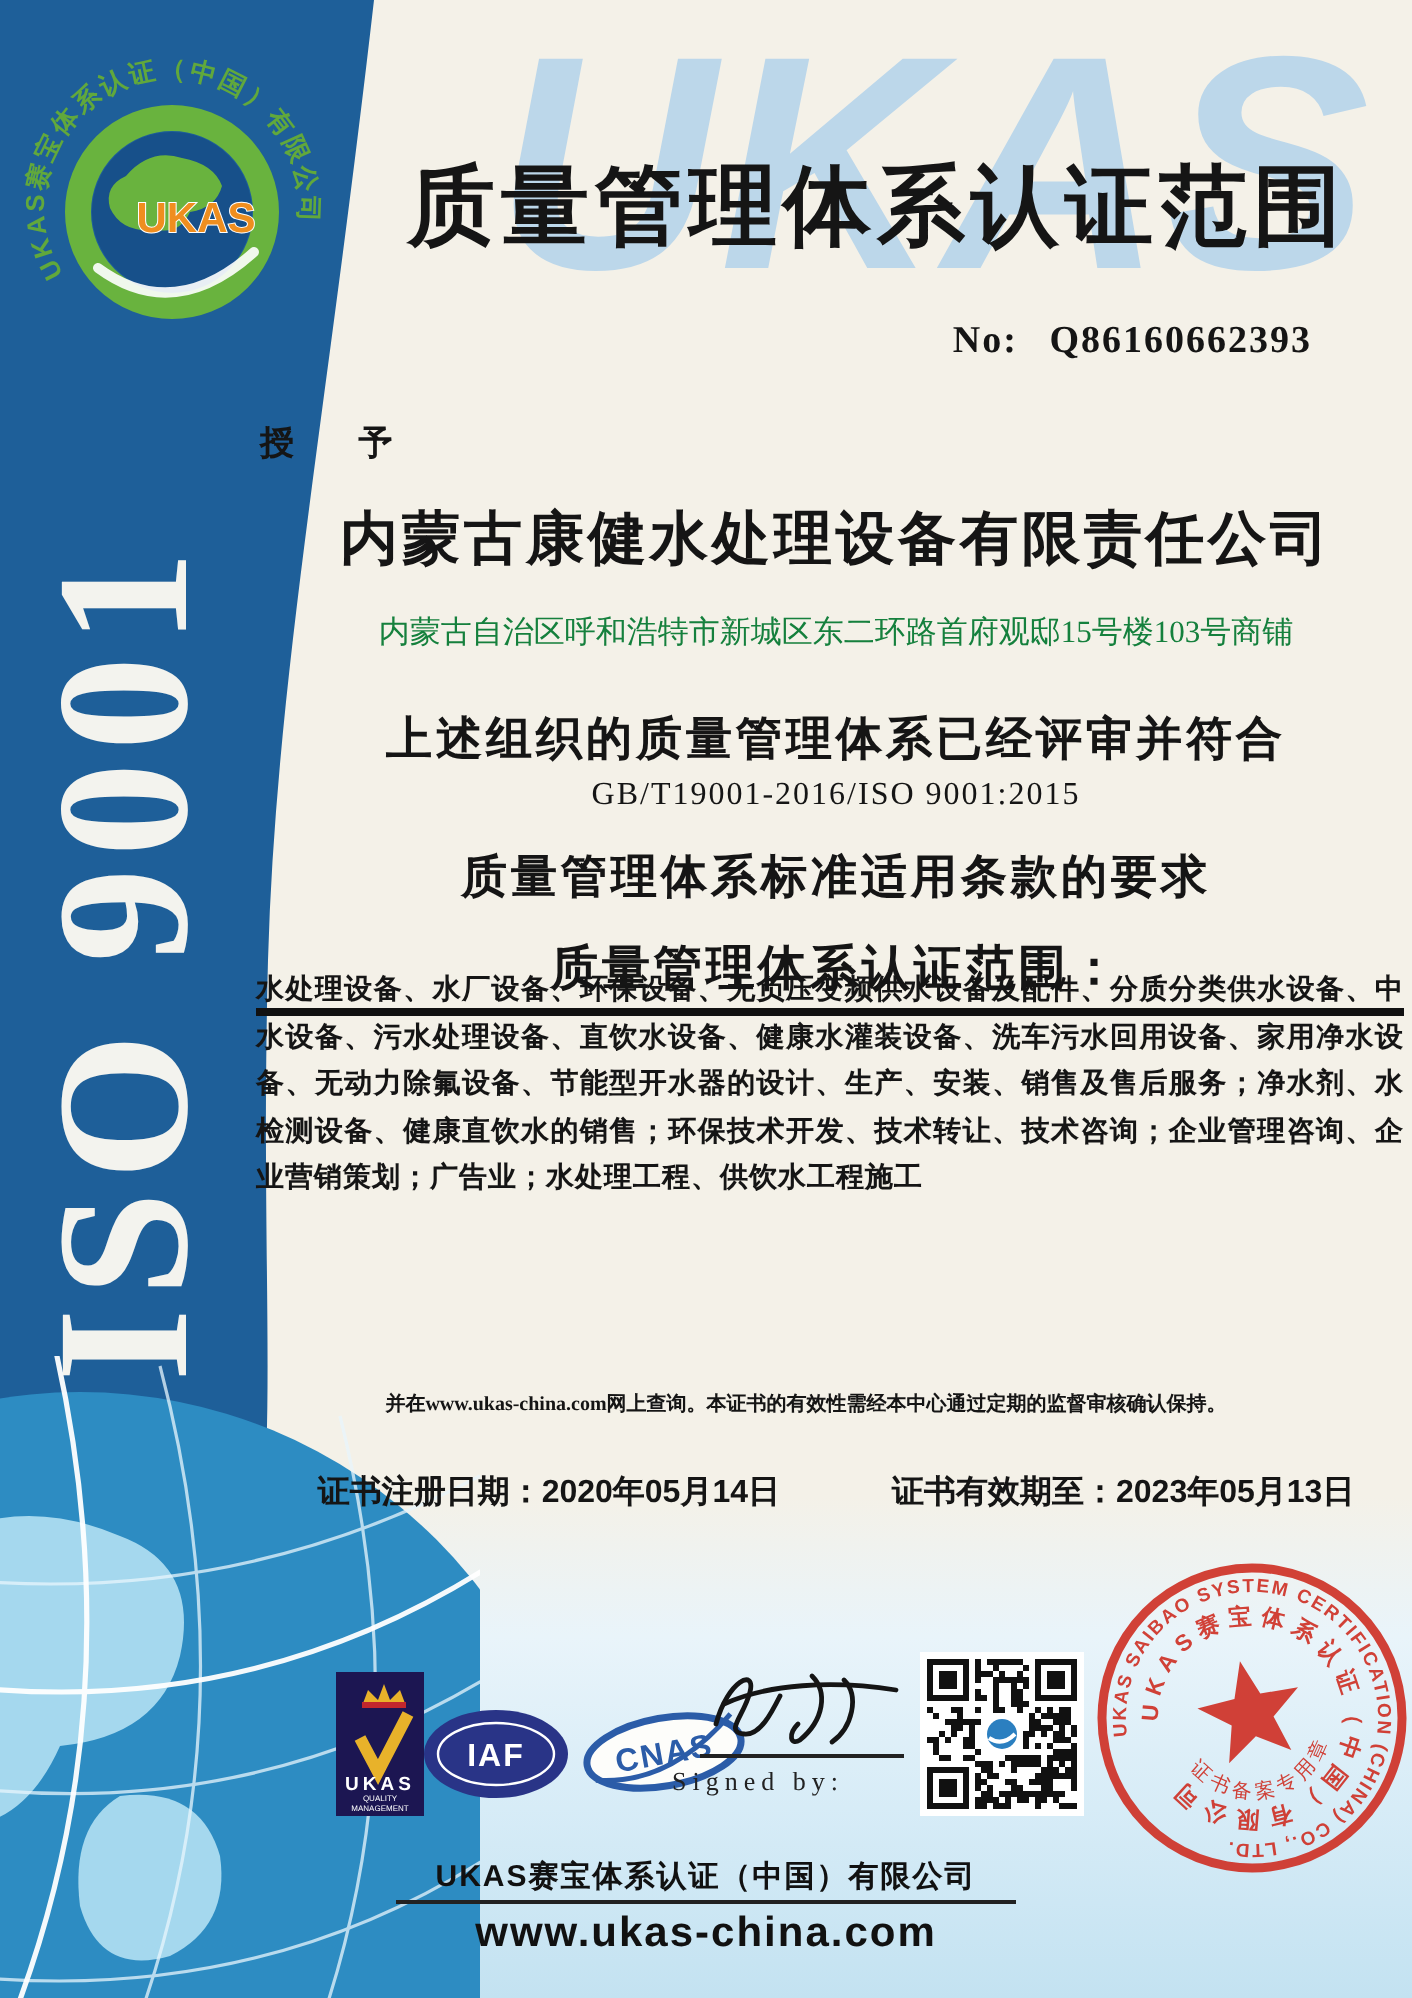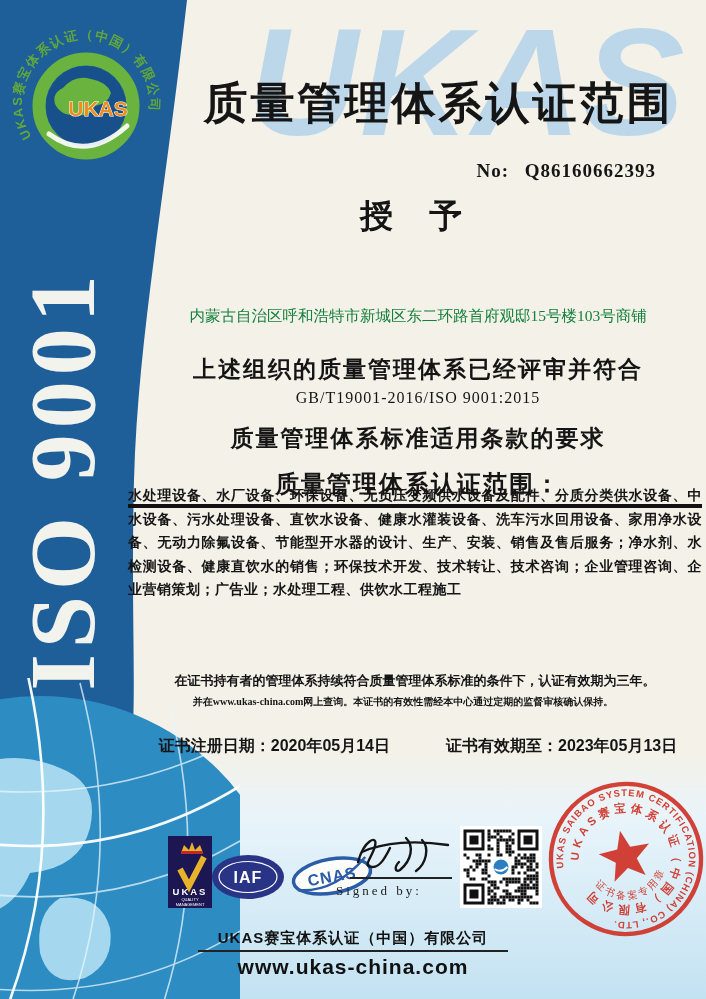--- a/index.html
+++ b/index.html
@@ -13,21 +13,21 @@
   .globe-svg{left:-90px;top:678px;z-index:2;}
   .logo-svg{left:5px;top:22px;z-index:4;}
   .watermark{left:248px;top:6px;z-index:2;font-family:"Liberation Sans","DejaVu Sans",sans-serif;
     font-style:italic;font-weight:bold;font-size:152px;letter-spacing:2px;color:#bcd7ea;line-height:1;}
   .iso-band-text{left:-198px;top:415px;width:520px;height:130px;line-height:130px;z-index:3;
     transform:rotate(-90deg);text-align:center;color:#f3f3ee;font-weight:bold;font-size:94px;letter-spacing:6px;}
   
   .z3{z-index:3;}
   .title{left:175px;right:4px;top:74px;text-align:center;font-size:44px;font-weight:bold;letter-spacing:3px;}
   .cert-no{right:50px;top:160px;font-size:19px;font-weight:bold;letter-spacing:1px;}
-  .grant{left:130px;right:0;top:194px;text-align:center;font-size:33px;font-weight:bold;letter-spacing:14px;}
+  .grant{left:130px;right:0;top:210px;text-align:left;font-size:17px;font-weight:bold;letter-spacing:14px;}
   .company{left:130px;right:0;top:250px;text-align:center;font-size:29px;font-weight:bold;letter-spacing:2px;}
   .address{left:130px;right:0;top:306px;text-align:center;font-size:15.5px;color:#15803d;}
   .stmt1{left:130px;right:0;top:354px;text-align:center;font-size:23px;font-weight:600;letter-spacing:2px;font-family:Liberation Mono, monospace;}
   .stmt2{left:130px;right:0;top:389px;text-align:center;font-size:16px;font-weight:500;letter-spacing:1px;}
   .stmt3{left:130px;right:0;top:423px;text-align:center;font-size:23px;font-weight:600;letter-spacing:2px;}
   .scope-heading{left:130px;right:0;top:468px;text-align:center;font-size:24px;font-weight:bold;letter-spacing:2px;}
   .scope-rule{left:128px;width:574px;top:504px;height:4px;background:#111;}
   .scope-text{left:128px;width:574px;top:484px;font-size:14px;font-weight:bold;line-height:23.5px;
     text-align:justify;letter-spacing:0.5px;}
   .fine1{left:128px;width:574px;top:672px;text-align:center;font-size:13px;font-weight:bold;}
@@ -99,31 +99,31 @@
     <text x="93" y="94" text-anchor="middle" font-size="21" font-weight="bold" fill="#ef8e1f" font-family="Liberation Sans, sans-serif" style="paint-order:stroke" stroke="#ffffff" stroke-width="1">UKAS</text>
   </svg>
 
   <div class="abs title z3">质量管理体系认证范围</div>
   <div class="abs cert-no z3">
     <span>No:</span>
     <span style="margin-left:10px">Q86160662393</span>
   </div>
 
   <div class="abs grant z3">授 予</div>
+  <div class="abs company z3">内蒙古康健水处理设备有限责任公司</div>
   <div class="abs address z3">内蒙古自治区呼和浩特市新城区东二环路首府观邸15号楼103号商铺</div>
 
   <div class="abs stmt1 z3">上述组织的质量管理体系已经评审并符合</div>
   <div class="abs stmt2 z3">GB/T19001-2016/ISO 9001:2015</div>
   <div class="abs stmt3 z3">质量管理体系标准适用条款的要求</div>
 
   <div class="abs scope-heading z3">质量管理体系认证范围：</div>
   <div class="abs scope-rule z3"></div>
   <div class="abs scope-text z3">水处理设备、水厂设备、环保设备、无负压变频供水设备及配件、分质分类供水设备、中水设备、污水处理设备、直饮水设备、健康水灌装设备、洗车污水回用设备、家用净水设备、无动力除氟设备、节能型开水器的设计、生产、安装、销售及售后服务；净水剂、水检测设备、健康直饮水的销售；环保技术开发、技术转让、技术咨询；企业管理咨询、企业营销策划；广告业；水处理工程、供饮水工程施工</div>
 
-  <div class="abs fine1 z3">在证书持有者的管理体系持续符合质量管理体系标准的条件下，认证有效期为三年。</div>
   <div class="abs fine2 z3">并在www.ukas-china.com网上查询。本证书的有效性需经本中心通过定期的监督审核确认保持。</div>
 
   <div class="abs dates z3">
     <div>
       <span>证书注册日期：</span><span>2020年05月14日</span>
     </div>
     <div>
       <span>证书有效期至：</span><span>2023年05月13日</span>
     </div>
   </div>

